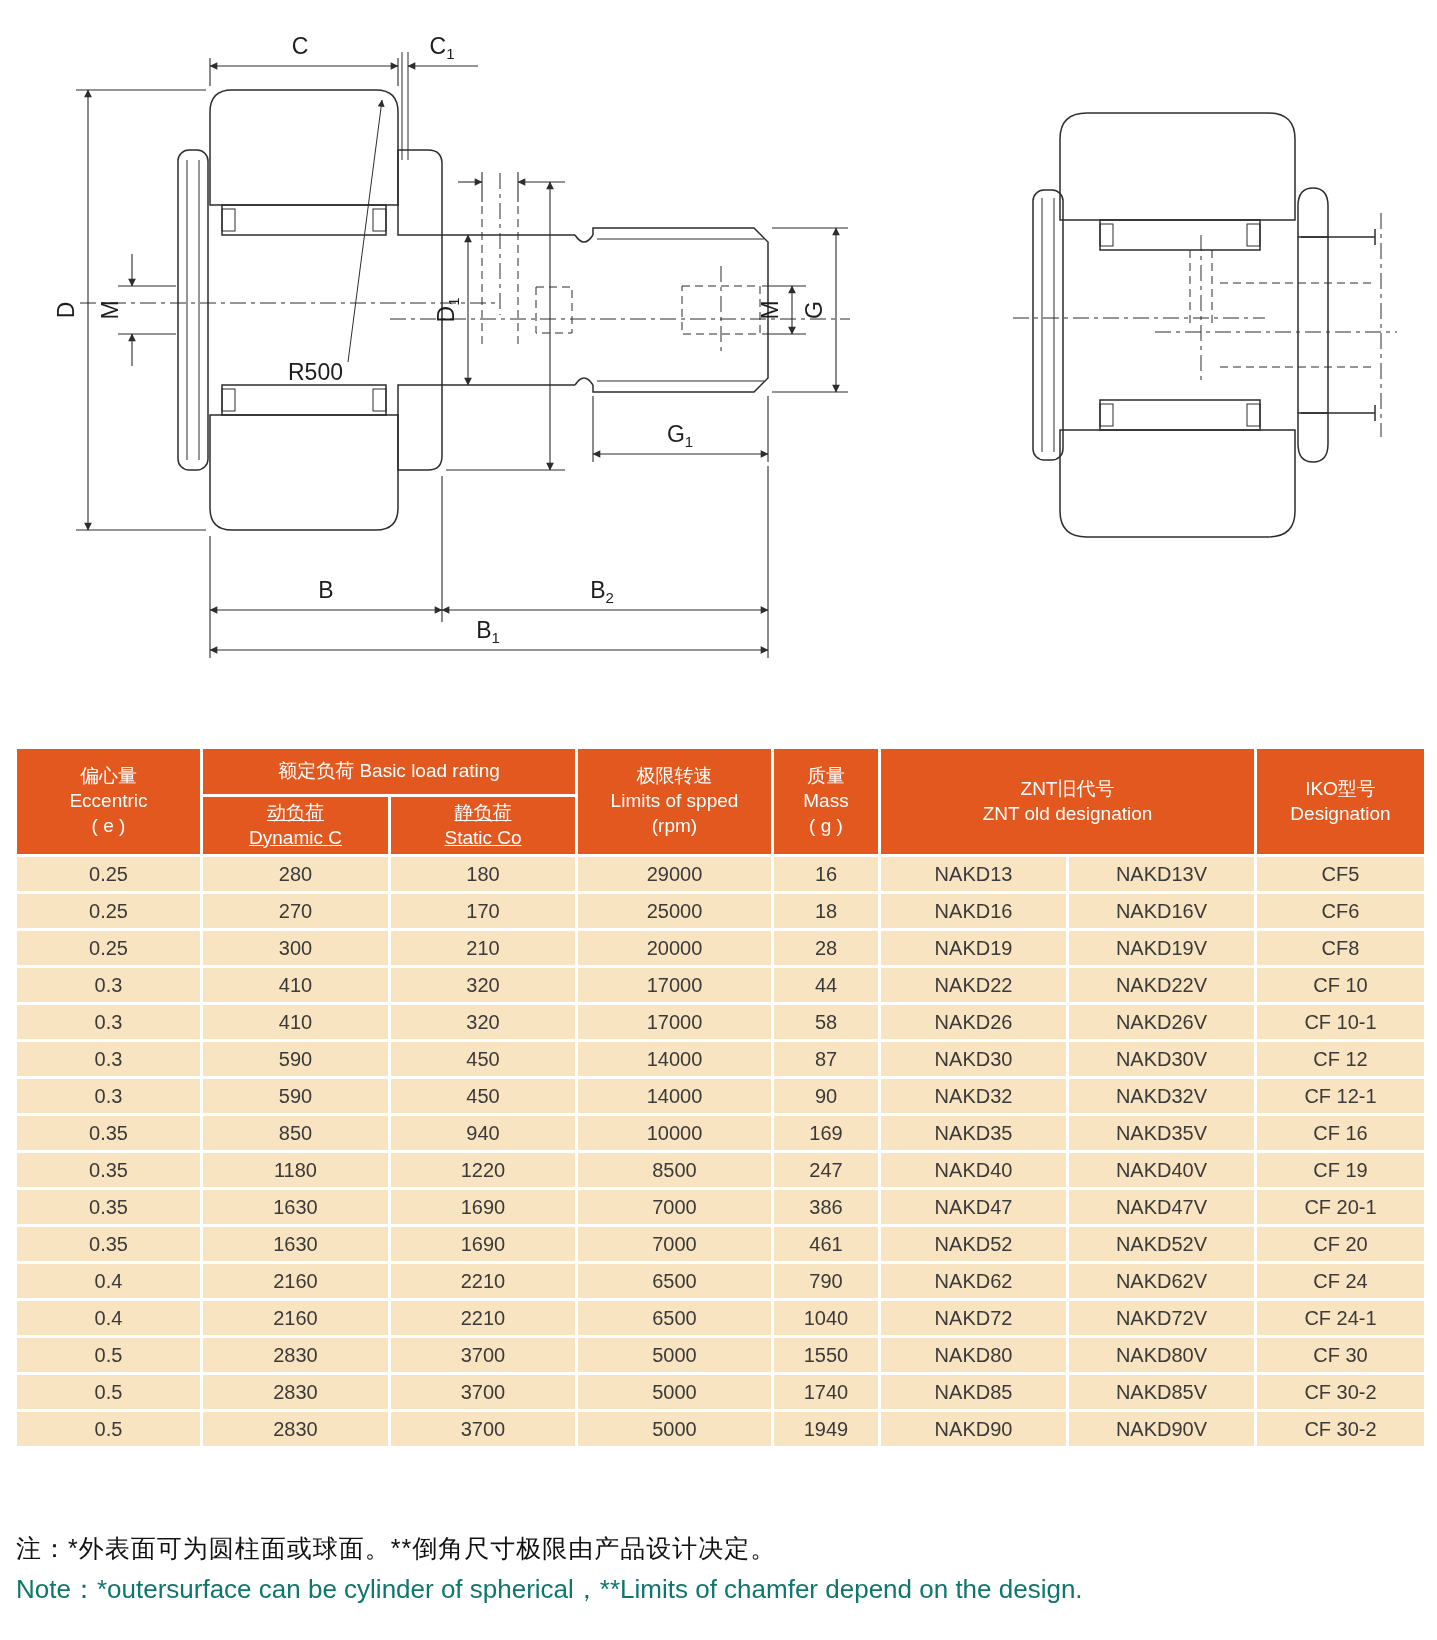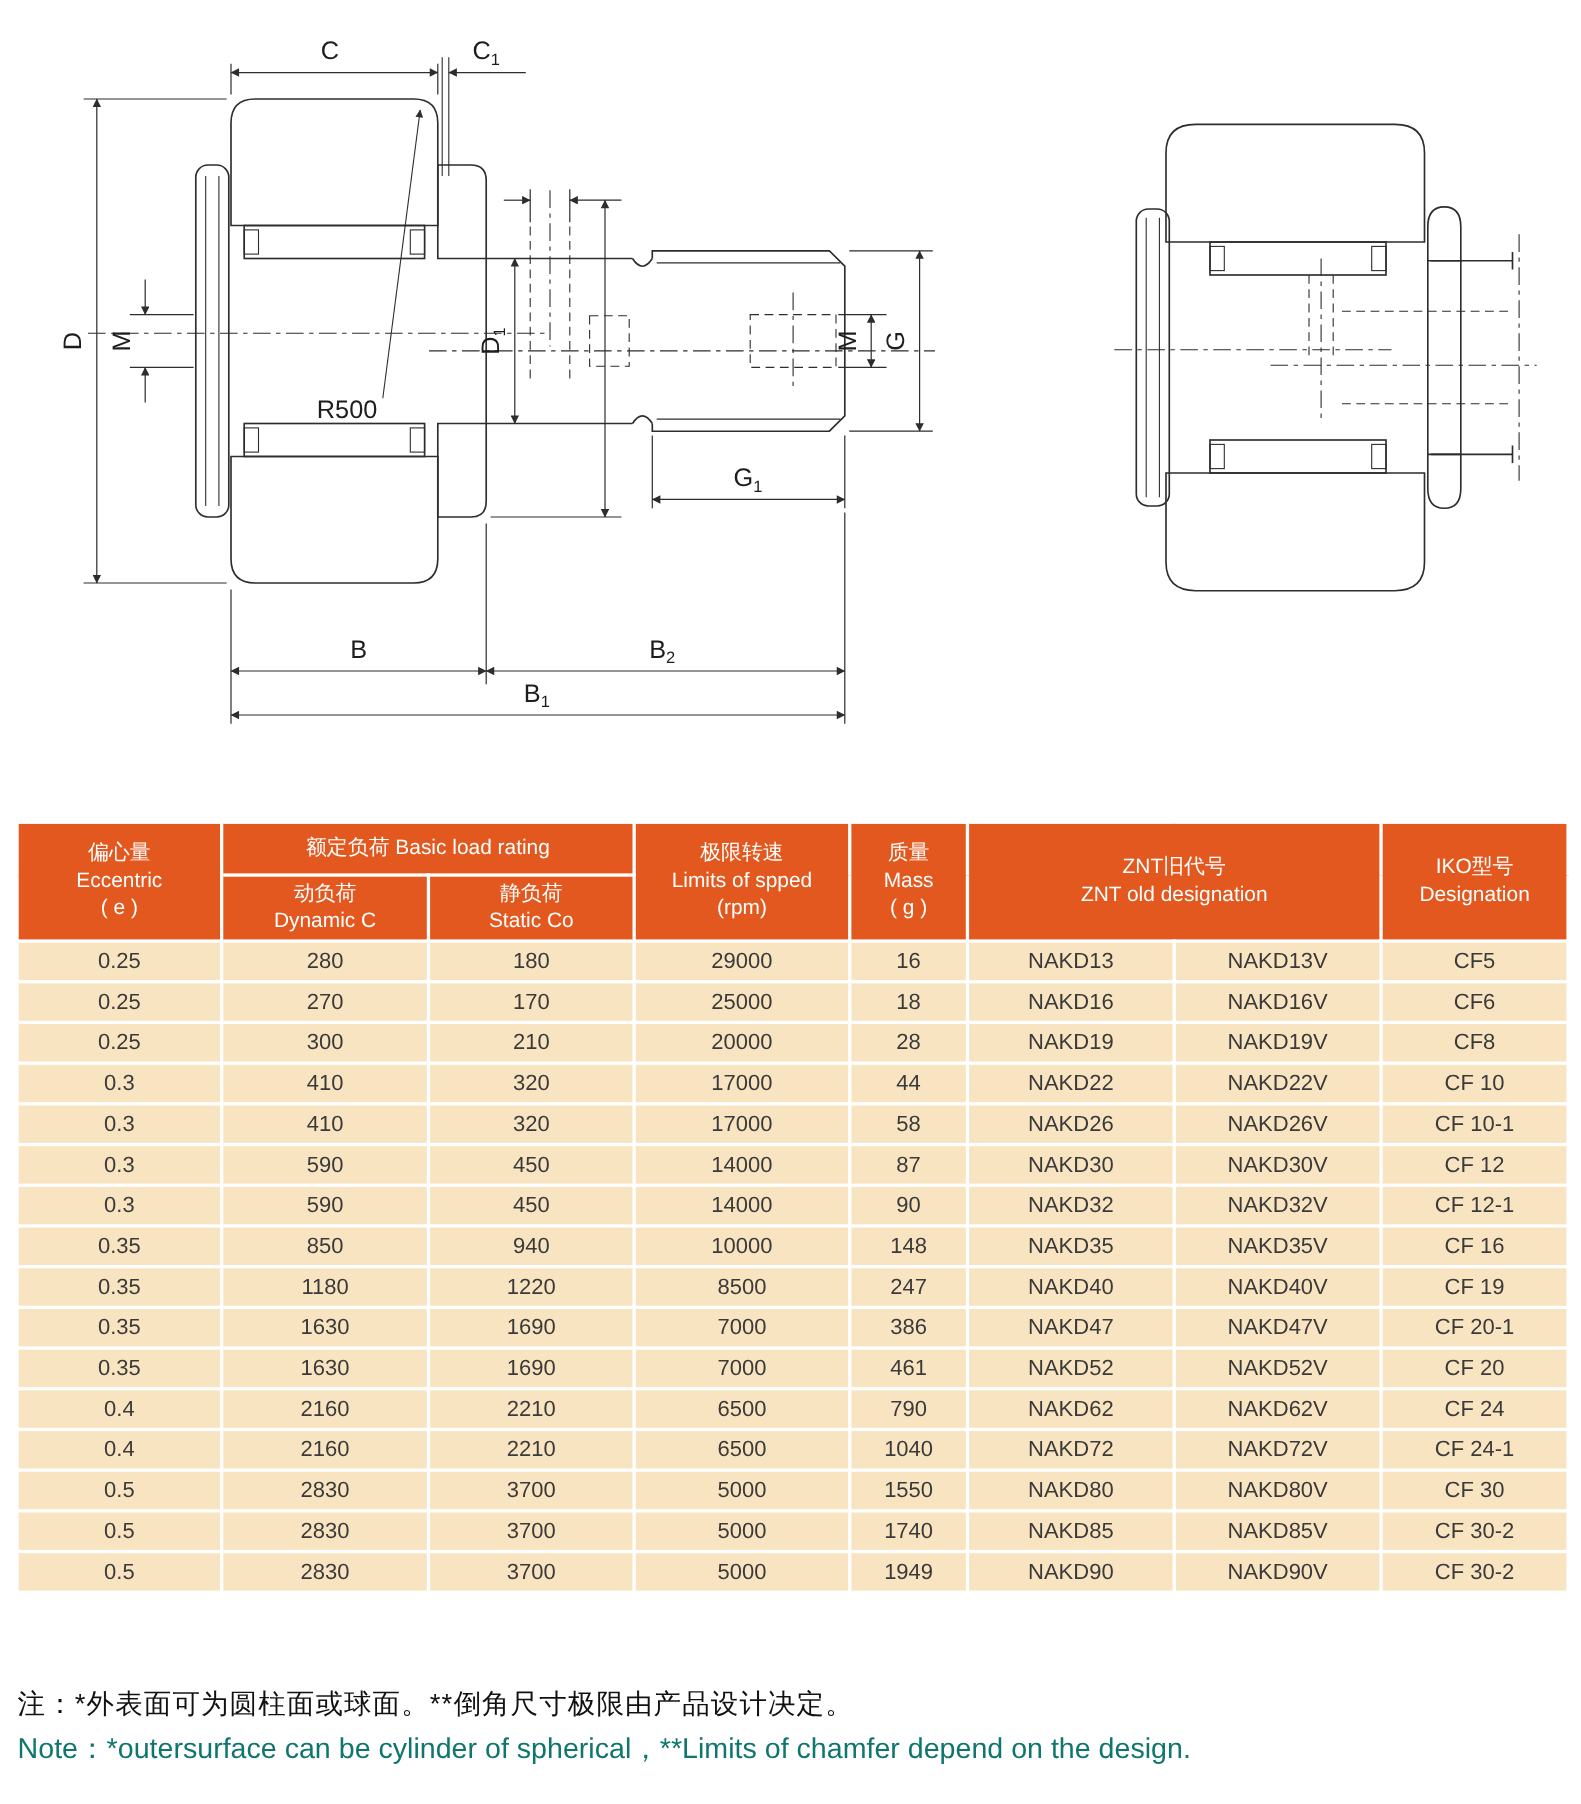--- a/index.html
+++ b/index.html
@@ -24,21 +24,21 @@
   .spec-table-wrap { position:absolute; left:14px; top:746px; width:1410px; }
   table.spec { border-collapse:collapse; width:1410px; table-layout:fixed; }
   table.spec th, table.spec td {
     border:3px solid #fff; text-align:center; vertical-align:middle;
   }
   table.spec thead th {
     background:#E2581E; color:#fff; font-weight:normal;
     font-size:19px; line-height:1.3; padding:2px 0;
   }
   table.spec thead tr.h1 th { height:48px; }
-  table.spec thead tr.h2 th { height:60px; }
+  table.spec thead tr.h2 th { height:60px;text-decoration:underline; }
   table.spec tbody td {
     background:#F9E4C1; color:#3a3a3a; font-size:20px; height:37px; padding:0;
   }
   
   .note-zh {
     position:absolute; left:16px; top:1532px;
     font-size:25px; font-weight:400; color:#111; letter-spacing:1px;
   }
   .note-en {
     position:absolute; left:16px; top:1572px;
@@ -364,21 +364,21 @@
           <td>90</td>
           <td>NAKD32</td>
           <td>NAKD32V</td>
           <td>CF 12-1</td>
         </tr>
         <tr>
           <td>0.35</td>
           <td>850</td>
           <td>940</td>
           <td>10000</td>
-          <td>148</td>
+          <td>169</td>
           <td>NAKD35</td>
           <td>NAKD35V</td>
           <td>CF 16</td>
         </tr>
         <tr>
           <td>0.35</td>
           <td>1180</td>
           <td>1220</td>
           <td>8500</td>
           <td>247</td>

